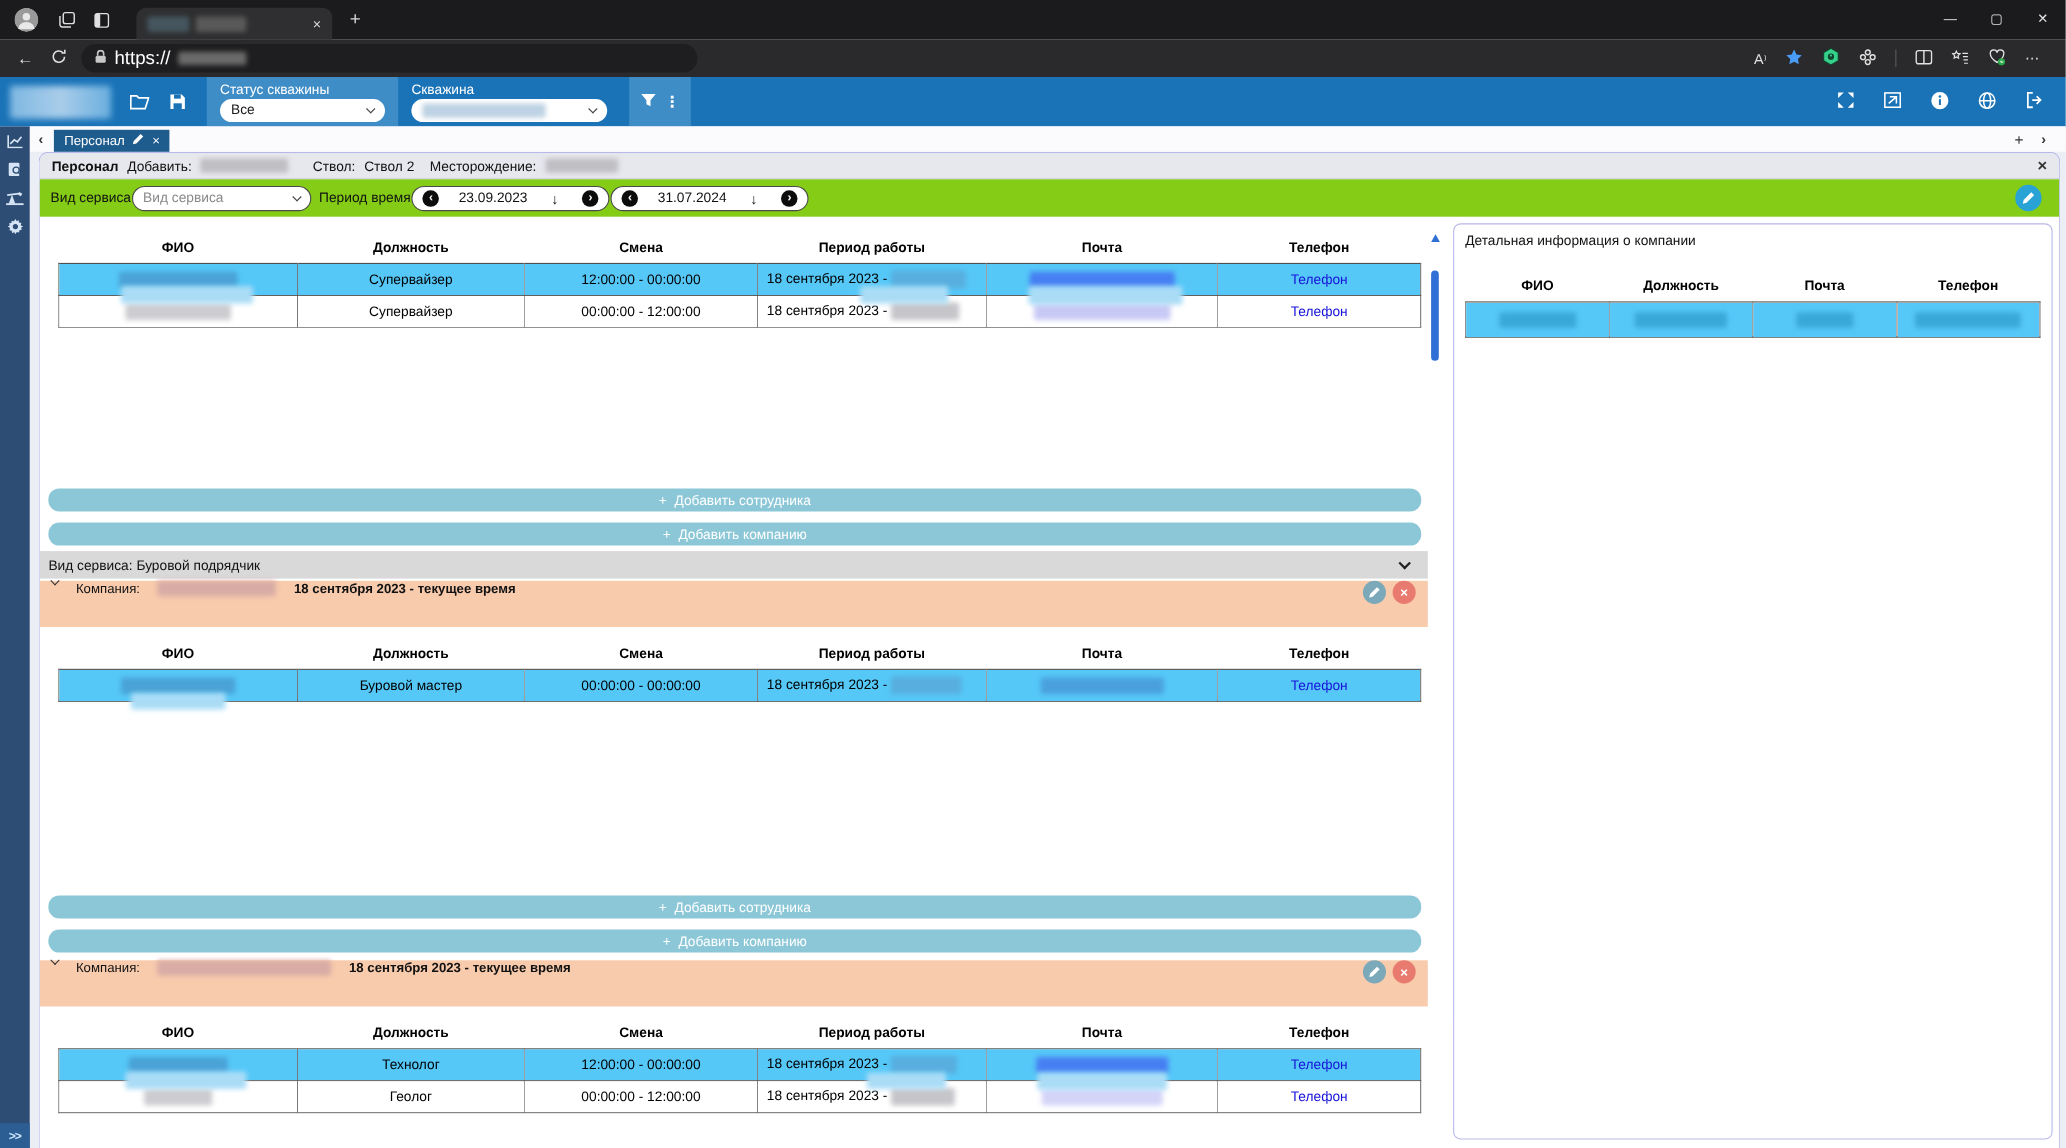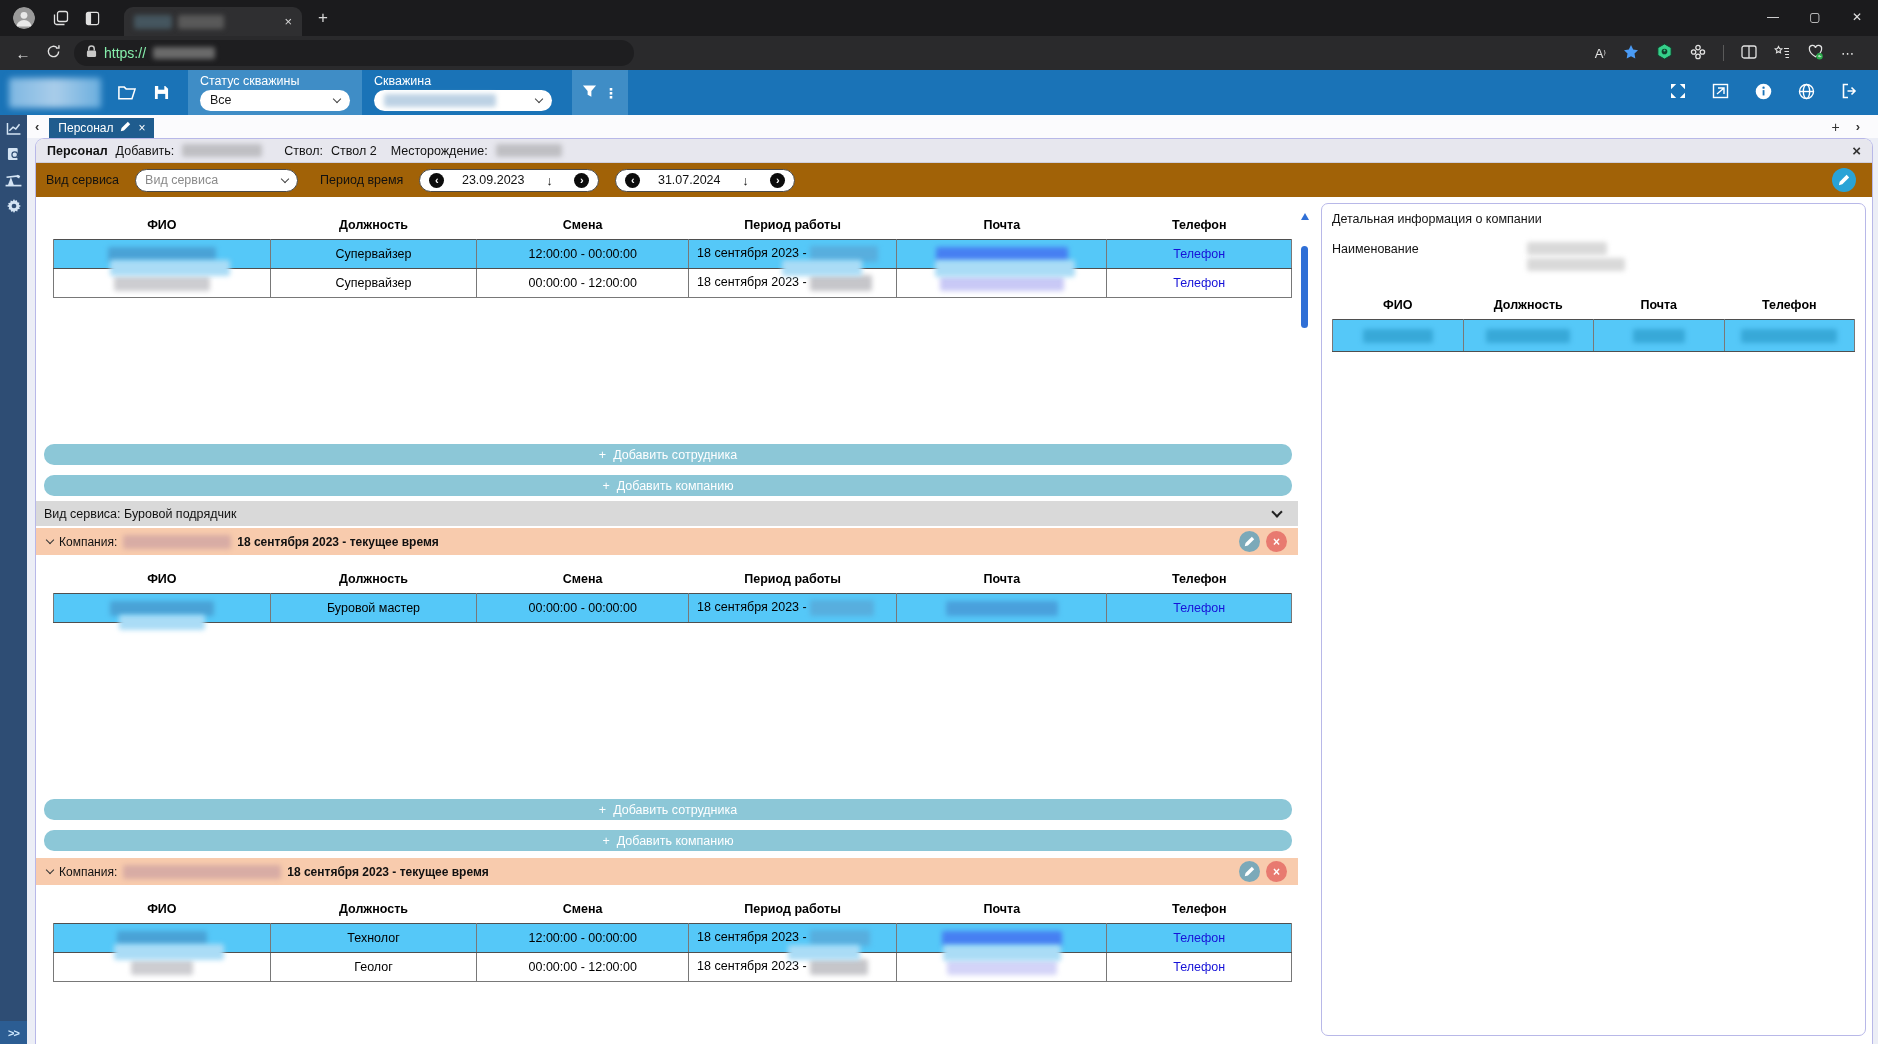--- a/index.html
+++ b/index.html
@@ -16,21 +16,21 @@
   .tb-ic { margin:0 8px; display:flex; align-items:center; }
   .btab { margin-left:16px; width:178px; height:29px; align-self:flex-end; background:#2f2f31; border-radius:9px 9px 0 0; display:flex; align-items:center; padding:0 10px; gap:6px; }
   .btab-close { margin-left:auto; color:#d8d8d8; font-size:13px; cursor:default; }
   .newtab { color:#d8d8d8; font-size:17px; margin-left:16px; }
   .wincontrols { position:absolute; right:0; top:0; height:34px; display:flex; }
   .wc { width:42px; display:flex; align-items:center; justify-content:center; color:#e2e2e2; font-size:12px; }
 
   .addrbar { height:34px; background:#2a2a2c; display:flex; align-items:center; padding:0 8px; }
   .nav-ic { color:#e2e2e2; font-size:15px; width:30px; text-align:center; }
   .urlpill { height:26px; width:560px; background:#1e1e20; border-radius:14px; display:flex; align-items:center; padding:0 12px; gap:7px; margin-left:6px; }
-  .urltext { color:#86efac; font-size:14px; }
+  .urltext { color:#ffffff; font-size:17px; }
   .addr-icons { margin-left:auto; display:flex; align-items:center; gap:17px; padding-right:16px; }
   .addr-icons .txt { color:#e2e2e2; font-size:13px; }
   .vdiv { width:1px; height:16px; background:#5a5a5a; }
 
   
   .apptoolbar { height:45px; background:#1a73b7; display:flex; align-items:stretch; }
   .logo-blur { width:92px; height:30px; margin:8px 8px 7px 9px; background:linear-gradient(90deg,#7db7e2,#a9cdea,#6aaede); border-radius:2px; filter:blur(3px); flex:none; }
   .ticon { display:flex; align-items:center; margin:0 9px; }
   .tsec { display:flex; flex-direction:column; justify-content:center; padding:3px 12px 4px; }
   .tsec.lighter { background:#3f8dc6; }
@@ -49,42 +49,42 @@
   .tabstrip { height:23px; background:#fbfbfd; display:flex; align-items:center; padding:0 8px; }
   .strip-chev { color:#333; font-size:13px; font-weight:bold; }
   .doc-tab { background:#1f5c8e; color:#fff; height:20px; display:flex; align-items:center; gap:7px; padding:0 9px; font-size:12px; margin-left:10px; align-self:flex-end; }
   .doc-tab .x { font-size:12px; }
   .tabstrip-right { margin-left:auto; display:flex; gap:16px; color:#333; font-size:14px; padding-right:10px; align-items:center; }
 
   .panel { flex:1; margin:0 5px 0 8px; background:#fff; border:1px solid #b8b8e8; border-bottom:none; border-radius:9px 9px 0 0; display:flex; flex-direction:column; overflow:hidden; }
   .infobar { height:24px; background:#e7e7ee; border-bottom:1px solid #cfcfdd; display:flex; align-items:center; color:#111; padding:0 11px; gap:8px; }
   .infobar b { font-size:12.5px; }
   .infobar .x { margin-left:auto; font-size:15px; color:#333; font-weight:bold; }
-  .filterbar { height:34px; display:flex; align-items:center; color:#111; padding:0 10px; gap:16px; position:relative; background:#a16207; }
+  .filterbar { height:34px; display:flex; align-items:center; color:#111; padding:0 10px; gap:1px; position:relative; background:#84cc16; }
   .outline-pill { border:1.6px solid #4a4a4a; border-radius:12px; height:23px; display:flex; align-items:center; padding:0 9px; gap:7px; background:#fff; }
   .ph { color:#8a8a8a; }
   .chev { width:6px; height:6px; border-right:1.6px solid #444; border-bottom:1.6px solid #444; transform:rotate(45deg); margin-top:-3px; flex:none; }
   .circbtn { width:15px; height:15px; border-radius:50%; background:#0c0c0c; color:#fff; display:flex; align-items:center; justify-content:center; font-size:11px; font-weight:bold; line-height:1; flex:none; }
   .darr { font-size:13px; color:#111; margin:0 4px; }
   .editfab { position:absolute; right:16px; top:5px; width:24px; height:24px; border-radius:50%; background:#29a3d6; display:flex; align-items:center; justify-content:center; }
 
   .contentrow { flex:1; display:flex; overflow:hidden; }
   .maincol { width:1262px; display:flex; flex-direction:column; padding-top:16px; flex:none; }
   .tblwrap { margin:0 6px 0 17px; }
   .datatable { width:100%; border-collapse:collapse; table-layout:fixed; color:#000;padding-left:20px; }
   .datatable th { font-weight:bold; font-size:12.5px; padding:5px 0 7px; }
   .datatable td { border:1px solid #787878; height:29px; font-size:12.5px; text-align:center; position:relative; background:#fff; padding:0 4px; }
   .datatable tr.hl td { background:#55c8f8; border-top:1.5px solid #4f4f4f; border-bottom:1px solid #4f4f4f; }
   .cl { text-align:left !important; padding-left:8px !important; }
   .plink { color:#1612d8; cursor:pointer; }
 
   .actionbtn { height:21px; background:#8cc7d7; border-radius:10px; color:#fff; font-size:12.5px; display:flex; align-items:center; justify-content:center; gap:7px; margin:0 6px 0 8px; flex:none; }
   .sectionbar { height:25px; background:#d9d9d9; display:flex; align-items:center; font-size:12.5px; color:#111; padding:0 9px 0 8px; flex:none; }
   .sec-chev { margin-left:auto; width:8px; height:8px; border-right:2px solid #222; border-bottom:2px solid #222; transform:rotate(45deg); margin-top:-4px; margin-right:8px; }
-  .companybar { height:27px; background:#f8cbad; display:flex; align-items:center; font-size:12px; color:#111; padding:0 11px; gap:6px; flex:none; }
+  .companybar { height:42px; background:#f8cbad; display:flex; font-size:12px; color:#111; padding:0 11px; gap:16px; flex:none; }
   .companybar b { font-size:12px; }
   .cmp-chev { width:6px; height:6px; border-right:1.7px solid #333; border-bottom:1.7px solid #333; transform:rotate(45deg); margin-top:-3px; flex:none; }
   .cbar-btns { margin-left:auto; display:flex; gap:6px; }
   .cbtn { width:21px; height:21px; border-radius:50%; display:flex; align-items:center; justify-content:center; color:#fff; font-weight:bold; font-size:12px; }
   .cbtn.edit { background:#7ba9b9; }
   .cbtn.del { background:#e87a70; }
 
   .vscroll { width:13px; display:flex; flex-direction:column; align-items:center; padding-top:16px; flex:none; }
   .tri-up { width:0; height:0; border-left:4px solid transparent; border-right:4px solid transparent; border-bottom:7px solid #2f6fd6; }
   .vthumb { width:7px; height:82px; background:#2f6fd6; border-radius:4px; margin-top:26px; }
@@ -555,27 +555,20 @@
           <div class="sp" style="height:8px"></div>
         </div>
 
         <div class="vscroll">
           <span class="tri-up"></span>
           <span class="vthumb"></span>
         </div>
 
         <div class="rightpanel">
           <div>Детальная информация о компании</div>
-          <div class="rp-name">
-            <span>Наименование</span>
-            <span class="rp-vals">
-              <span class="rd" style="width:80px;height:13px;background:#d9d9d9"></span>
-              <span class="rd" style="width:98px;height:13px;background:#d9d9d9"></span>
-            </span>
-          </div>
           <div class="rp-table">
             <table class="datatable">
               <colgroup>
                   <col style="width:25%">
                   <col style="width:25%">
                   <col style="width:25%">
                   <col style="width:25%">
                 </colgroup>
               <thead>
                   <tr>

